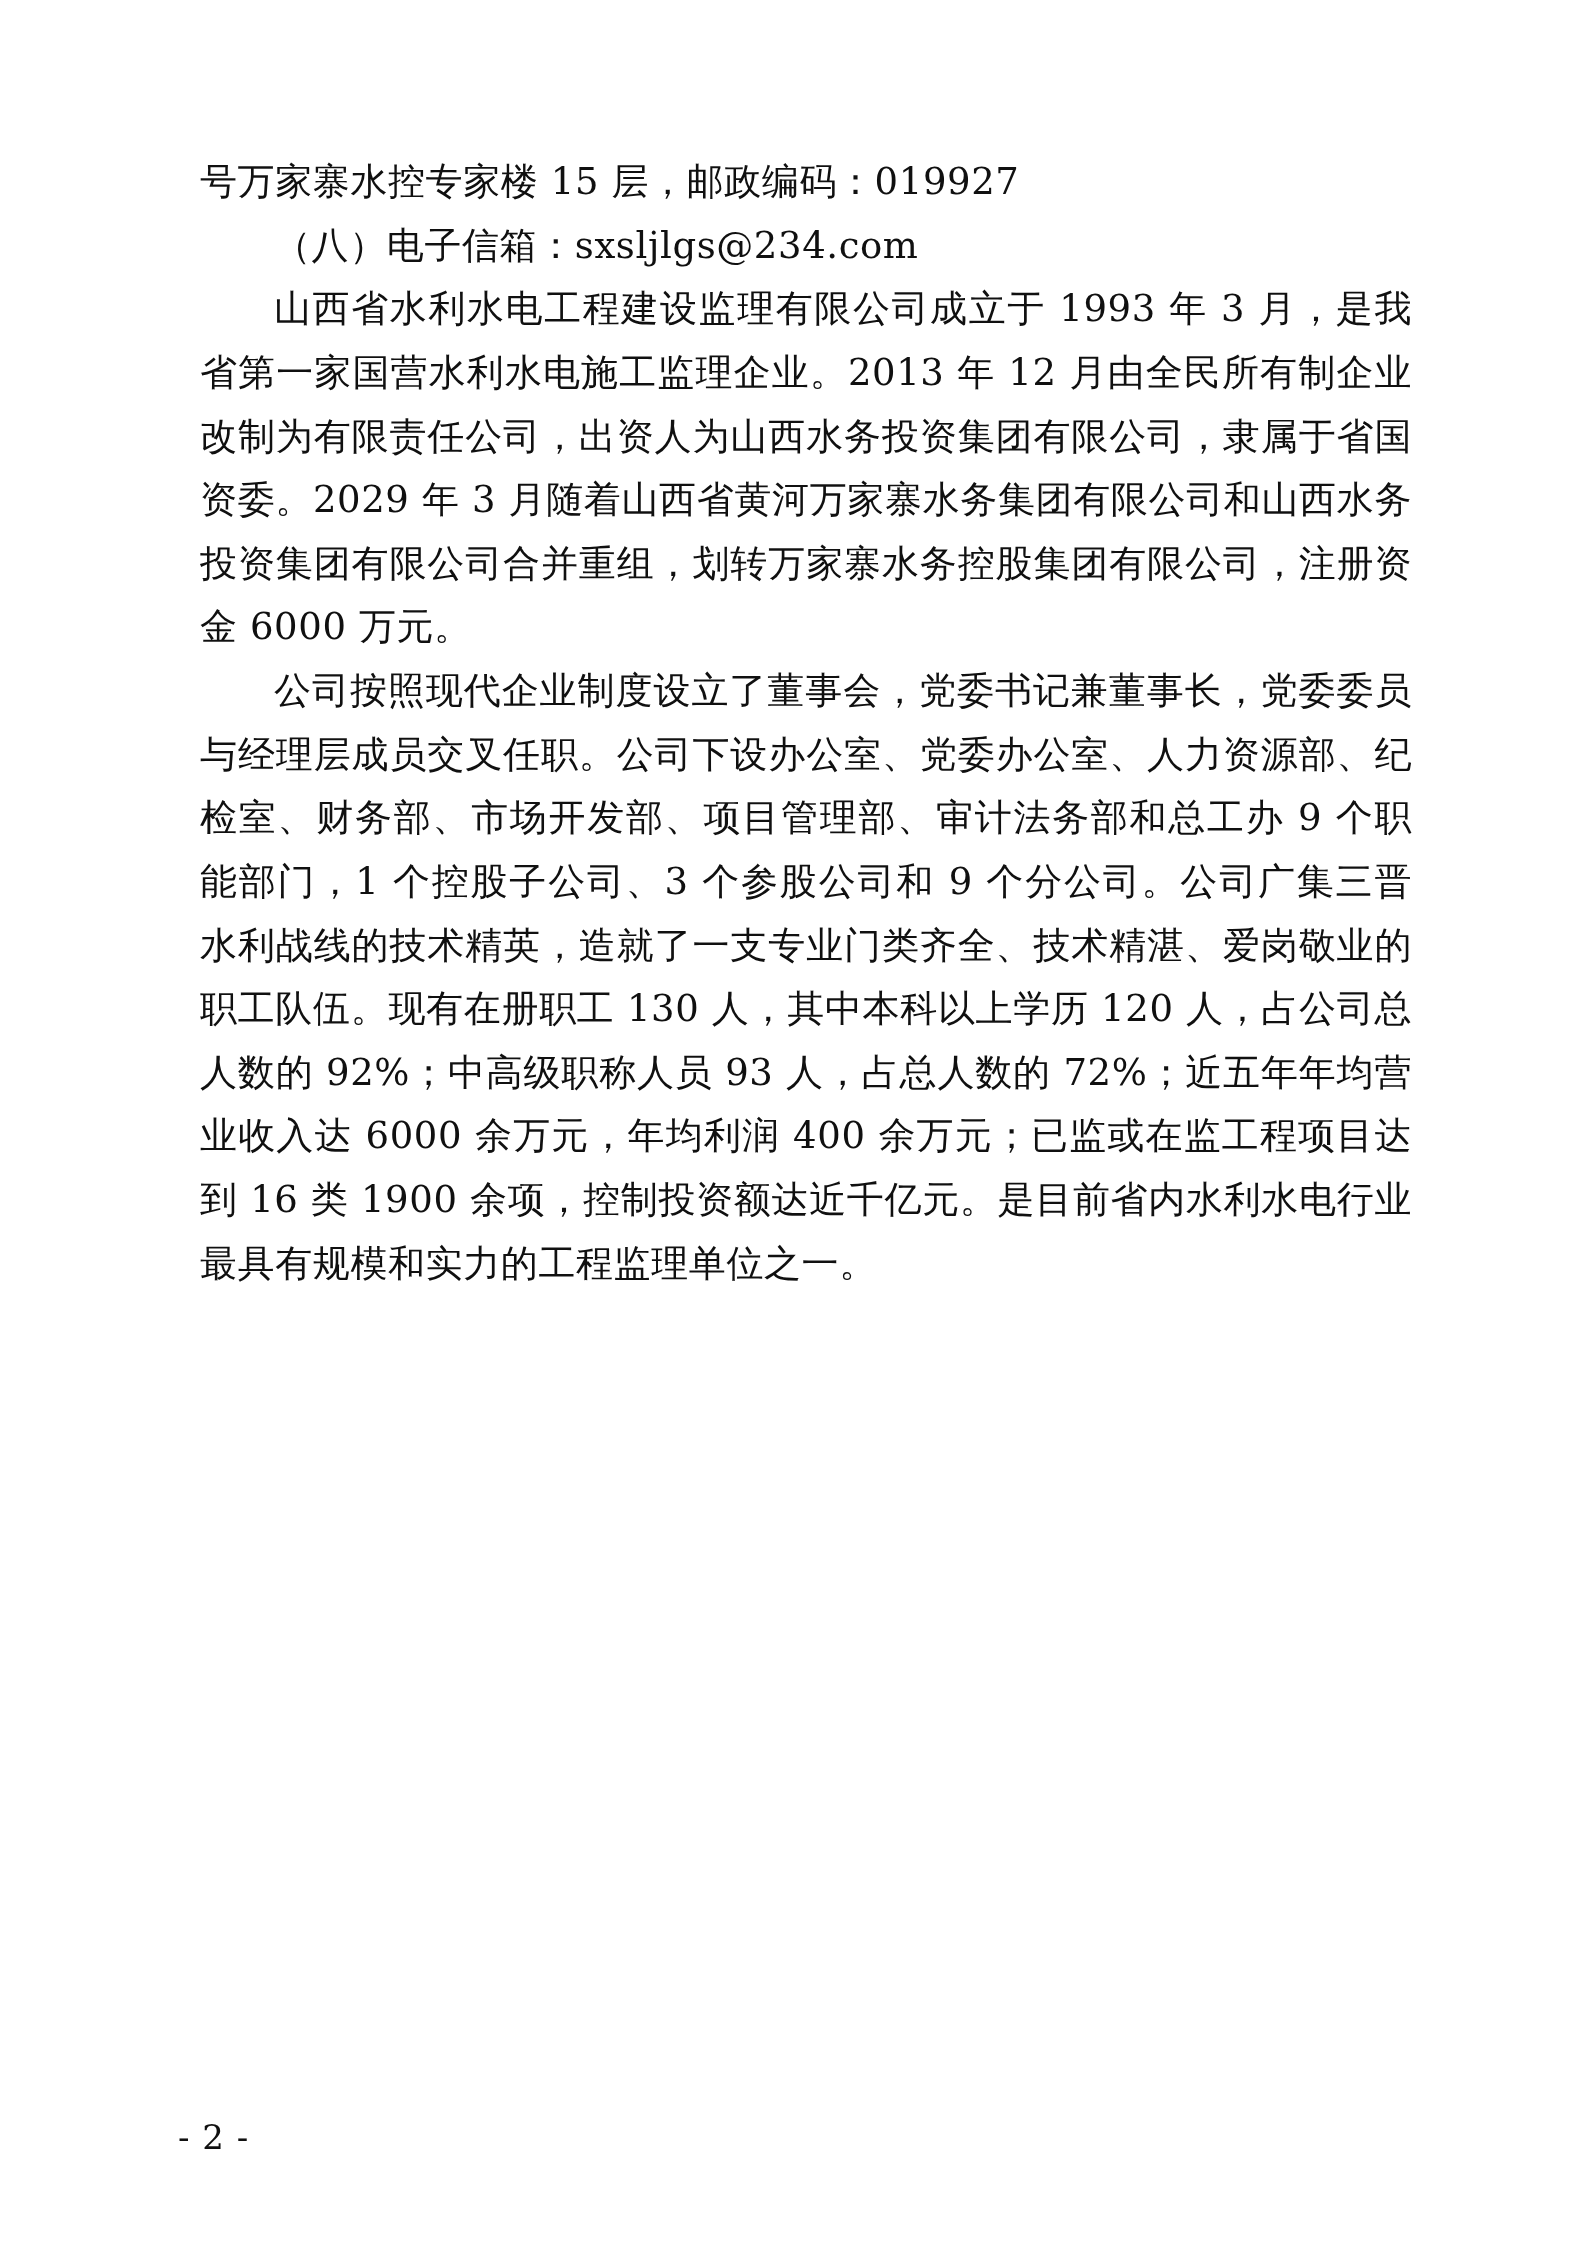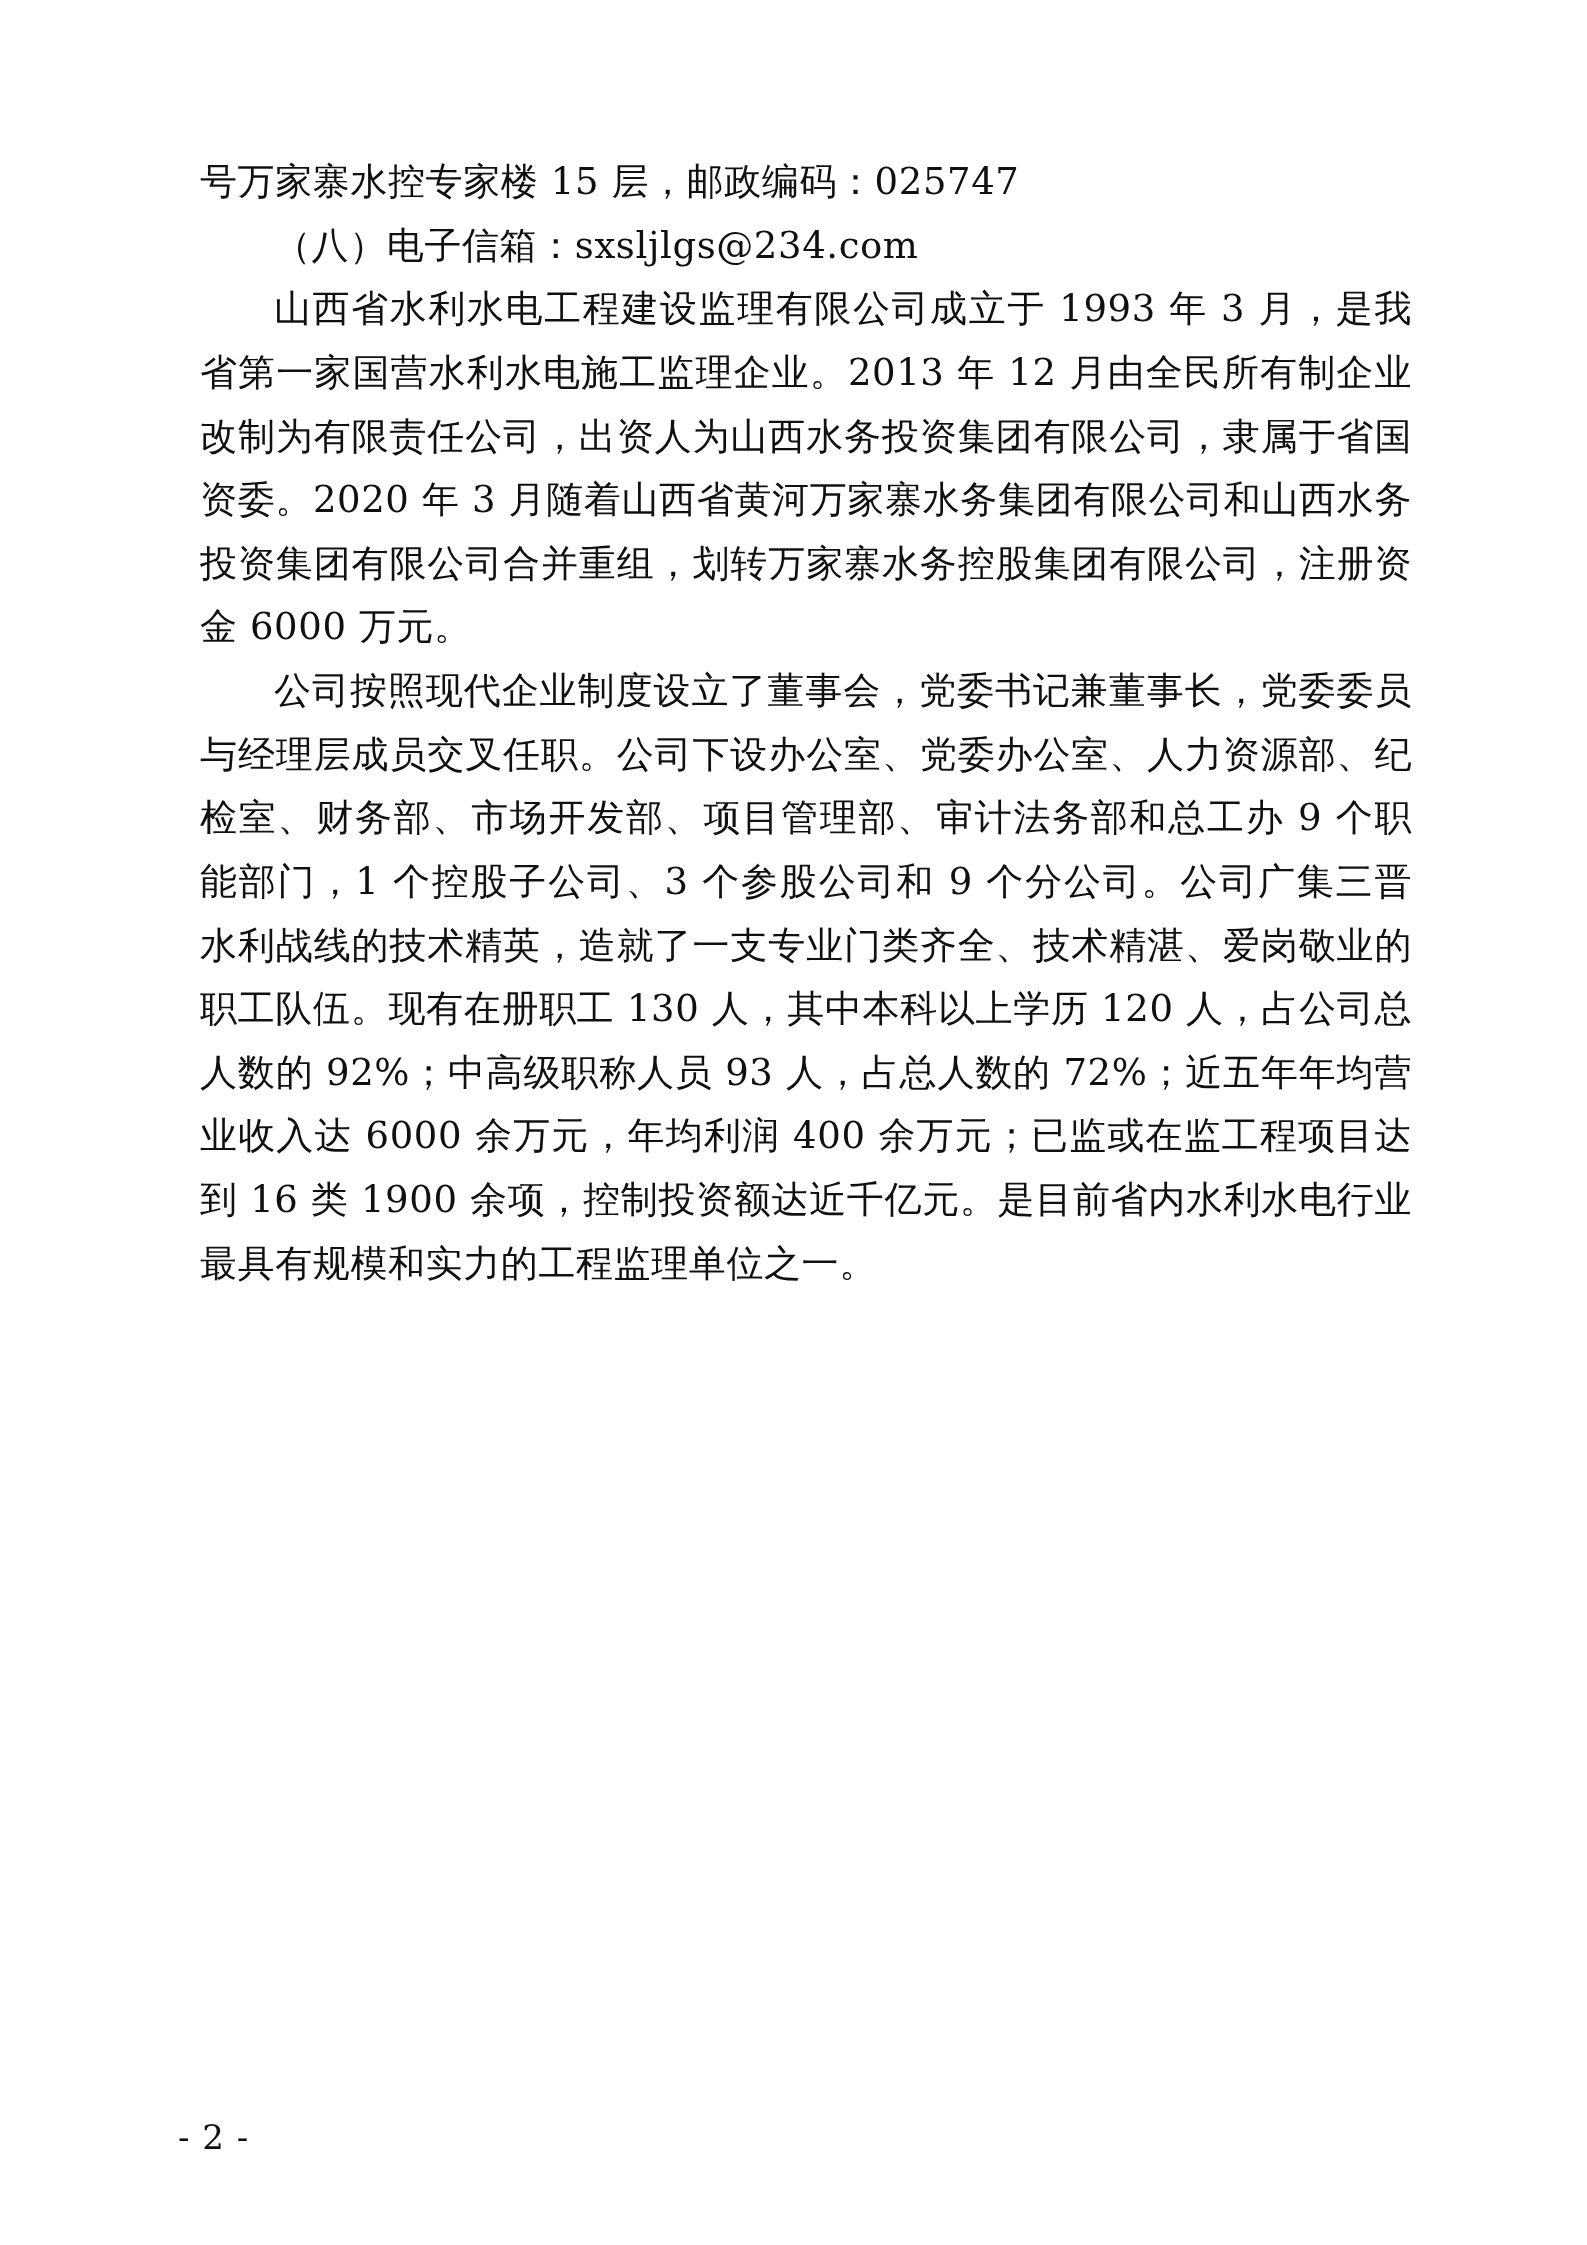--- a/index.html
+++ b/index.html
@@ -42,21 +42,21 @@
     color: #101010;
     letter-spacing: 1px;
   }
 </style>
 </head>
 <body>
 
 <div class="page">
 
   <div class="doc-body">
-    <p class="para">号万家寨水控专家楼 15 层，邮政编码：025747</p>
+    <p class="para">号万家寨水控专家楼 15 层，邮政编码：019927</p>
     <p class="para indent">（八）电子信箱：sxsljlgs@234.com</p>
-    <p class="para indent">山西省水利水电工程建设监理有限公司成立于 1993 年 3 月，是我省第一家国营水利水电施工监理企业。2013 年 12 月由全民所有制企业改制为有限责任公司，出资人为山西水务投资集团有限公司，隶属于省国资委。2020 年 3 月随着山西省黄河万家寨水务集团有限公司和山西水务投资集团有限公司合并重组，划转万家寨水务控股集团有限公司，注册资金 6000 万元。</p>
+    <p class="para indent">山西省水利水电工程建设监理有限公司成立于 1993 年 3 月，是我省第一家国营水利水电施工监理企业。2013 年 12 月由全民所有制企业改制为有限责任公司，出资人为山西水务投资集团有限公司，隶属于省国资委。2029 年 3 月随着山西省黄河万家寨水务集团有限公司和山西水务投资集团有限公司合并重组，划转万家寨水务控股集团有限公司，注册资金 6000 万元。</p>
     <p class="para indent">公司按照现代企业制度设立了董事会，党委书记兼董事长，党委委员与经理层成员交叉任职。公司下设办公室、党委办公室、人力资源部、纪检室、财务部、市场开发部、项目管理部、审计法务部和总工办 9 个职能部门，1 个控股子公司、3 个参股公司和 9 个分公司。公司广集三晋水利战线的技术精英，造就了一支专业门类齐全、技术精湛、爱岗敬业的职工队伍。现有在册职工 130 人，其中本科以上学历 120 人，占公司总人数的 92%；中高级职称人员 93 人，占总人数的 72%；近五年年均营业收入达 6000 余万元，年均利润 400 余万元；已监或在监工程项目达到 16 类 1900 余项，控制投资额达近千亿元。是目前省内水利水电行业最具有规模和实力的工程监理单位之一。</p>
   </div>
 
   <div class="page-number">- 2 -</div>
 
 </div>
 
 </body></html>

